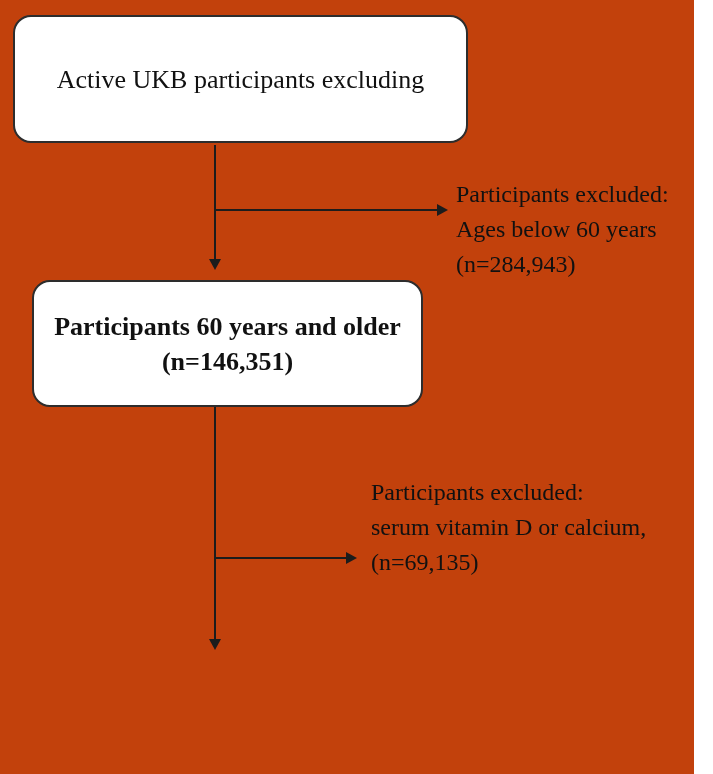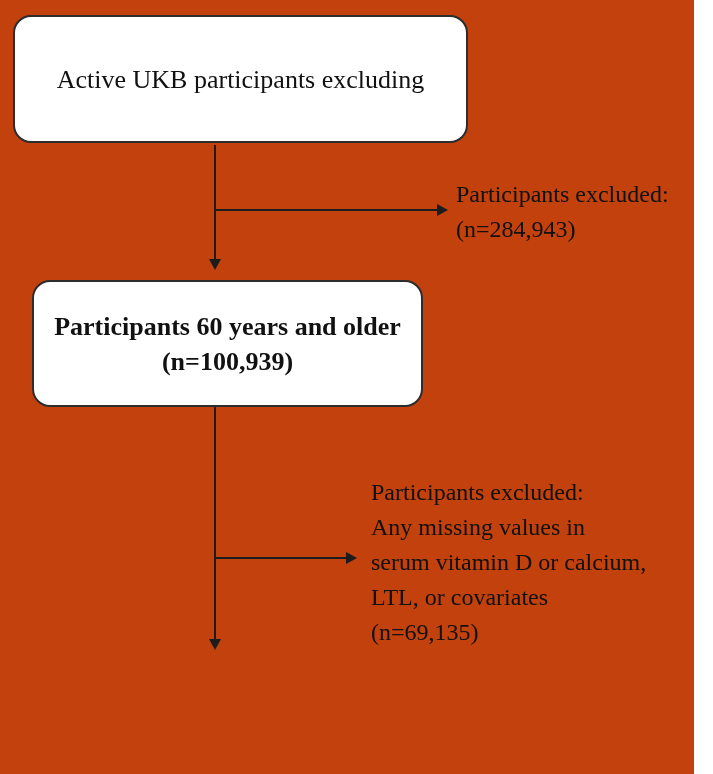--- a/index.html
+++ b/index.html
@@ -74,36 +74,35 @@
   </div>
 
   <div class="vline vline1"></div>
   <div class="ah-down ah1"></div>
 
   <div class="hline hline1"></div>
   <div class="ah-right ah2"></div>
 
   <div class="note note1">
     <div>Participants excluded:</div>
+    <div>Ages below 60 years</div>
     <div>(n=284,943)</div>
   </div>
 
   <div class="box box2">
     <div>Participants 60 years and older</div>
-    <div>(n=100,939)</div>
+    <div>(n=146,351)</div>
   </div>
 
   <div class="vline vline2"></div>
   <div class="ah-down ah3"></div>
 
   <div class="hline hline2"></div>
   <div class="ah-right ah4"></div>
 
   <div class="note note2">
     <div>Participants excluded:</div>
-    <div>Any missing values in</div>
     <div>serum vitamin D or calcium,</div>
-    <div>LTL, or covariates</div>
     <div>(n=69,135)</div>
   </div>
 
 
 </div>
 
 </body></html>

